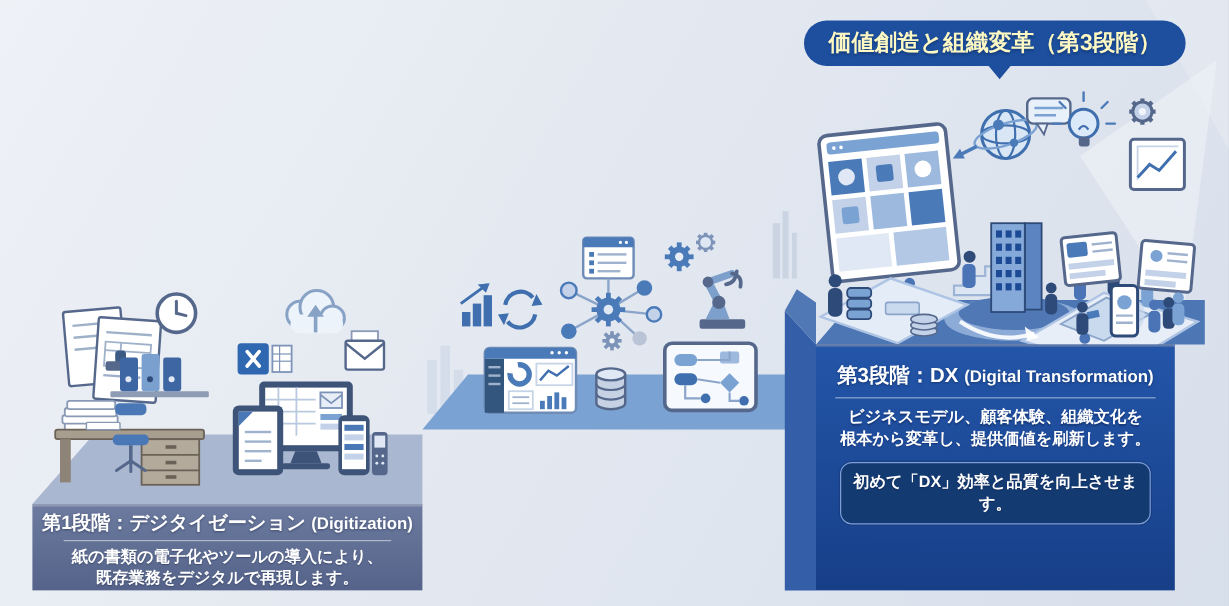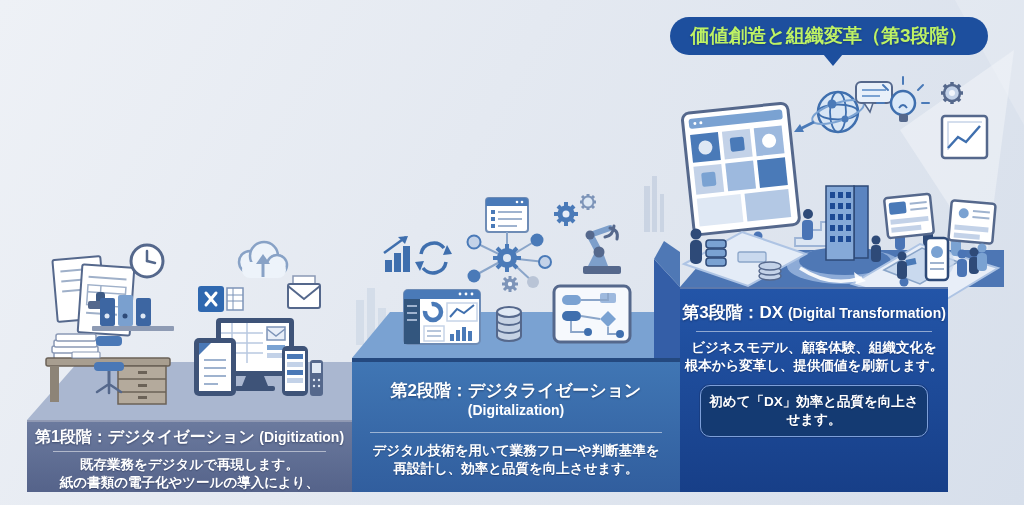--- a/index.html
+++ b/index.html
@@ -2,35 +2,35 @@
 <html><head>
 <meta charset="utf-8">
 <style>
   html,body{margin:0;padding:0;background:#cfd6e2;}
   .stage{
     position:relative;width:1024px;height:505px;overflow:hidden;
     font-family:"Liberation Sans","DejaVu Sans",sans-serif;
     background:linear-gradient(120deg,#eef1f6 0%,#e4e9f1 42%,#d7dfeb 100%);
   }
   svg{position:absolute;inset:0;}
-  .banner{position:absolute;color:#bef264;font-weight:700;display:flex;align-items:center;
+  .banner{position:absolute;color:#fef9c3;font-weight:700;display:flex;align-items:center;
     text-shadow:0 1px 2px rgba(10,25,60,.35);}
   .banner-left{left:26px;top:133px;width:452px;height:41px;border-radius:21px;
     background:#4678ac;justify-content:flex-end;padding-right:14px;box-sizing:border-box;font-size:20px;}
   .banner-right{left:670px;top:17px;width:318px;height:38px;border-radius:19px;
     background:#1d4f9e;justify-content:center;font-size:19px;}
   .pointer{position:absolute;width:0;height:0;border-left:10px solid transparent;border-right:10px solid transparent;}
   .pointer-left{border-top:12px solid #4678ac;left:300px;top:40px;}
   .pointer-right{border-top:12px solid #1d4f9e;left:153px;top:37px;}
   .face{position:absolute;color:#fff;text-align:center;box-sizing:border-box;}
   .face1{left:27px;top:420px;width:325px;height:72px;
     background:linear-gradient(180deg,#6b7a9e,#55638a);border-top:2px solid rgba(255,255,255,.35);padding-top:4px;text-align:center;}
   .face2{left:352px;top:358px;width:328px;height:134px;
     background:linear-gradient(180deg,#4076b4,#315e9e);border-top:4px solid #24497f;padding-top:18px;}
-  .face3{left:680px;top:287px;width:268px;height:205px;
+  .face3{left:680px;top:287px;width:299px;height:205px;
     background:linear-gradient(180deg,#2355a8,#173f88);border-top:2px solid rgba(255,255,255,.3);padding-top:13px;}
   .face-title{font-weight:700;text-shadow:0 1px 2px rgba(5,15,45,.4);line-height:21px;}
   .face1 .face-title{font-size:16px;}
   .face2 .face-title{font-size:17px;}
   .face3 .face-title{font-size:17px;}
   .title-en{font-size:14px;font-weight:700;}
   .subtitle-en{font-size:14px;font-weight:700;line-height:18px;}
   .divider{height:1px;background:rgba(255,255,255,.5);}
   .face1 .divider{margin:3px 26px 4px;}
   .face2 .divider{margin:13px 18px 9px;}
@@ -521,33 +521,24 @@
   <span>価値創造と組織変革（第3段階）</span>
   <span class="pointer pointer-right"></span>
 </div>
 
 <section class="face face1">
   <div class="face-title">
     <span>第1段階：デジタイゼーション</span>
     <span class="title-en">(Digitization)</span>
   </div>
   <div class="divider"></div>
+  <div class="body-line">紙の書類の電子化やツールの導入により、</div>
   <div class="body-line">既存業務をデジタルで再現します。</div>
-  <div class="body-line">紙の書類の電子化やツールの導入により、</div>
 </section>
 
-<section class="face face2">
-  <div class="face-title">
-    <span>第2段階：デジタライゼーション</span>
-  </div>
-  <div class="subtitle-en">(Digitalization)</div>
-  <div class="divider"></div>
-  <div class="body-line">デジタル技術を用いて業務フローや判断基準を</div>
-  <div class="body-line">再設計し、効率と品質を向上させます。</div>
-</section>
 
 <section class="face face3">
   <div class="face-title">
     <span>第3段階：DX</span>
     <span class="title-en">(Digital Transformation)</span>
   </div>
   <div class="divider"></div>
   <div class="body-line">ビジネスモデル、顧客体験、組織文化を</div>
   <div class="body-line">根本から変革し、提供価値を刷新します。</div>
   <div class="highlight">

